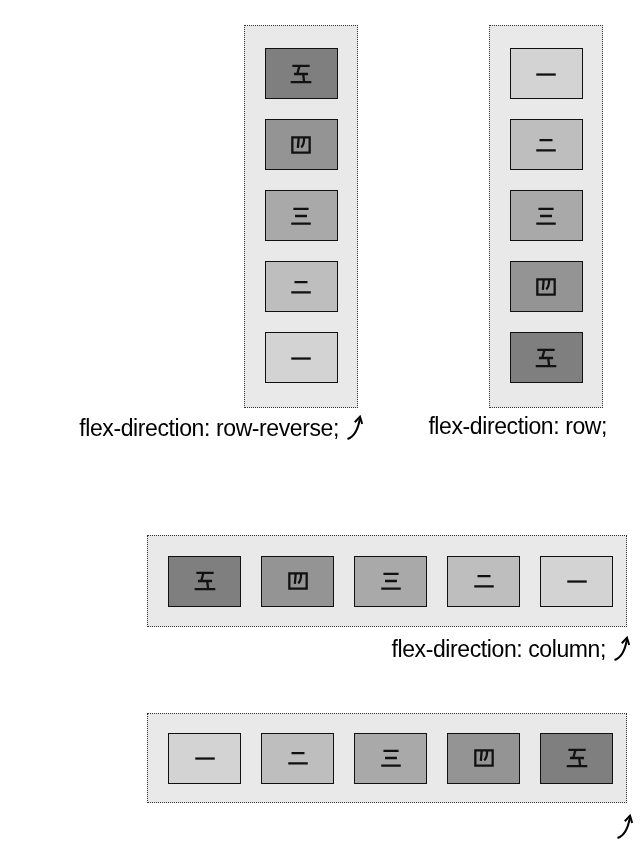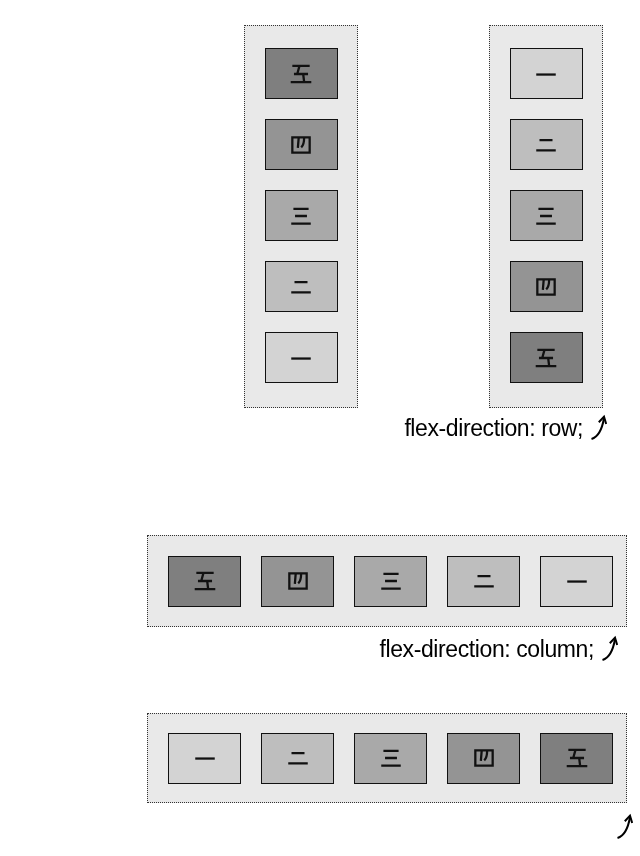--- a/index.html
+++ b/index.html
@@ -61,22 +61,22 @@
     position: absolute;
     display: flex;
     align-items: center;
     gap: 7px;
     font-size: 23px;
     color: #000000;
     height: 30px;
   }
   .caption-text { white-space: nowrap; letter-spacing: -0.4px; }
   #cap-0 { top: 413px; right: 277px; }
-  #cap-1 { top: 413px; right: 33px; }
-  #cap-2 { top: 634px; right: 22px; }
+  #cap-1 { top: 413px; right: 33px; flex-direction: column; }
+  #cap-2 { top: 634px; right: 10px; }
   #cap-3 { top: 812px; right: 7px; }
   .arrow { display: block; margin-bottom: 3px; }
   .arrow path {
     fill: none;
     stroke: #000000;
     stroke-width: 2;
     stroke-linecap: butt;
     stroke-linejoin: miter;
   }
 </style>
@@ -187,20 +187,27 @@
           <path d="M4 5 H20 V19 H4 Z M9.9 5 L9.1 14.7 M14.9 5 C14.9 9.5 14.6 12 12.2 14.2"></path>
         </svg>
       </div>
       <div class="flex-item" style="background: rgb(127, 127, 127);">
         <svg class="numeral" width="26" height="26" viewBox="0 0 24 24" aria-label="五">
           <path d="M4 4.5 H20 M10.6 4.5 L8.6 11.8 M5.5 12 H18.5 M14 12 L14.9 19.3 M2.5 19.6 H21.5"></path>
         </svg>
       </div>
     </div>
 
+  <div class="caption" id="cap-0">
+    <span class="caption-text">flex-direction: row-reverse;</span>
+    <svg class="arrow" width="17" height="29" viewBox="0 0 17 29">
+      <path d="M1.5 27 Q11 24 14 6"></path>
+      <path d="M8.8 10.2 L14 4.6 L16.2 12"></path>
+    </svg>
+  </div>
 
   <div class="caption" id="cap-1">
     <span class="caption-text">flex-direction: row;</span>
     <svg class="arrow" width="17" height="29" viewBox="0 0 17 29">
       <path d="M1.5 27 Q11 24 14 6"></path>
       <path d="M8.8 10.2 L14 4.6 L16.2 12"></path>
     </svg>
   </div>
 
   <div class="caption" id="cap-2">

